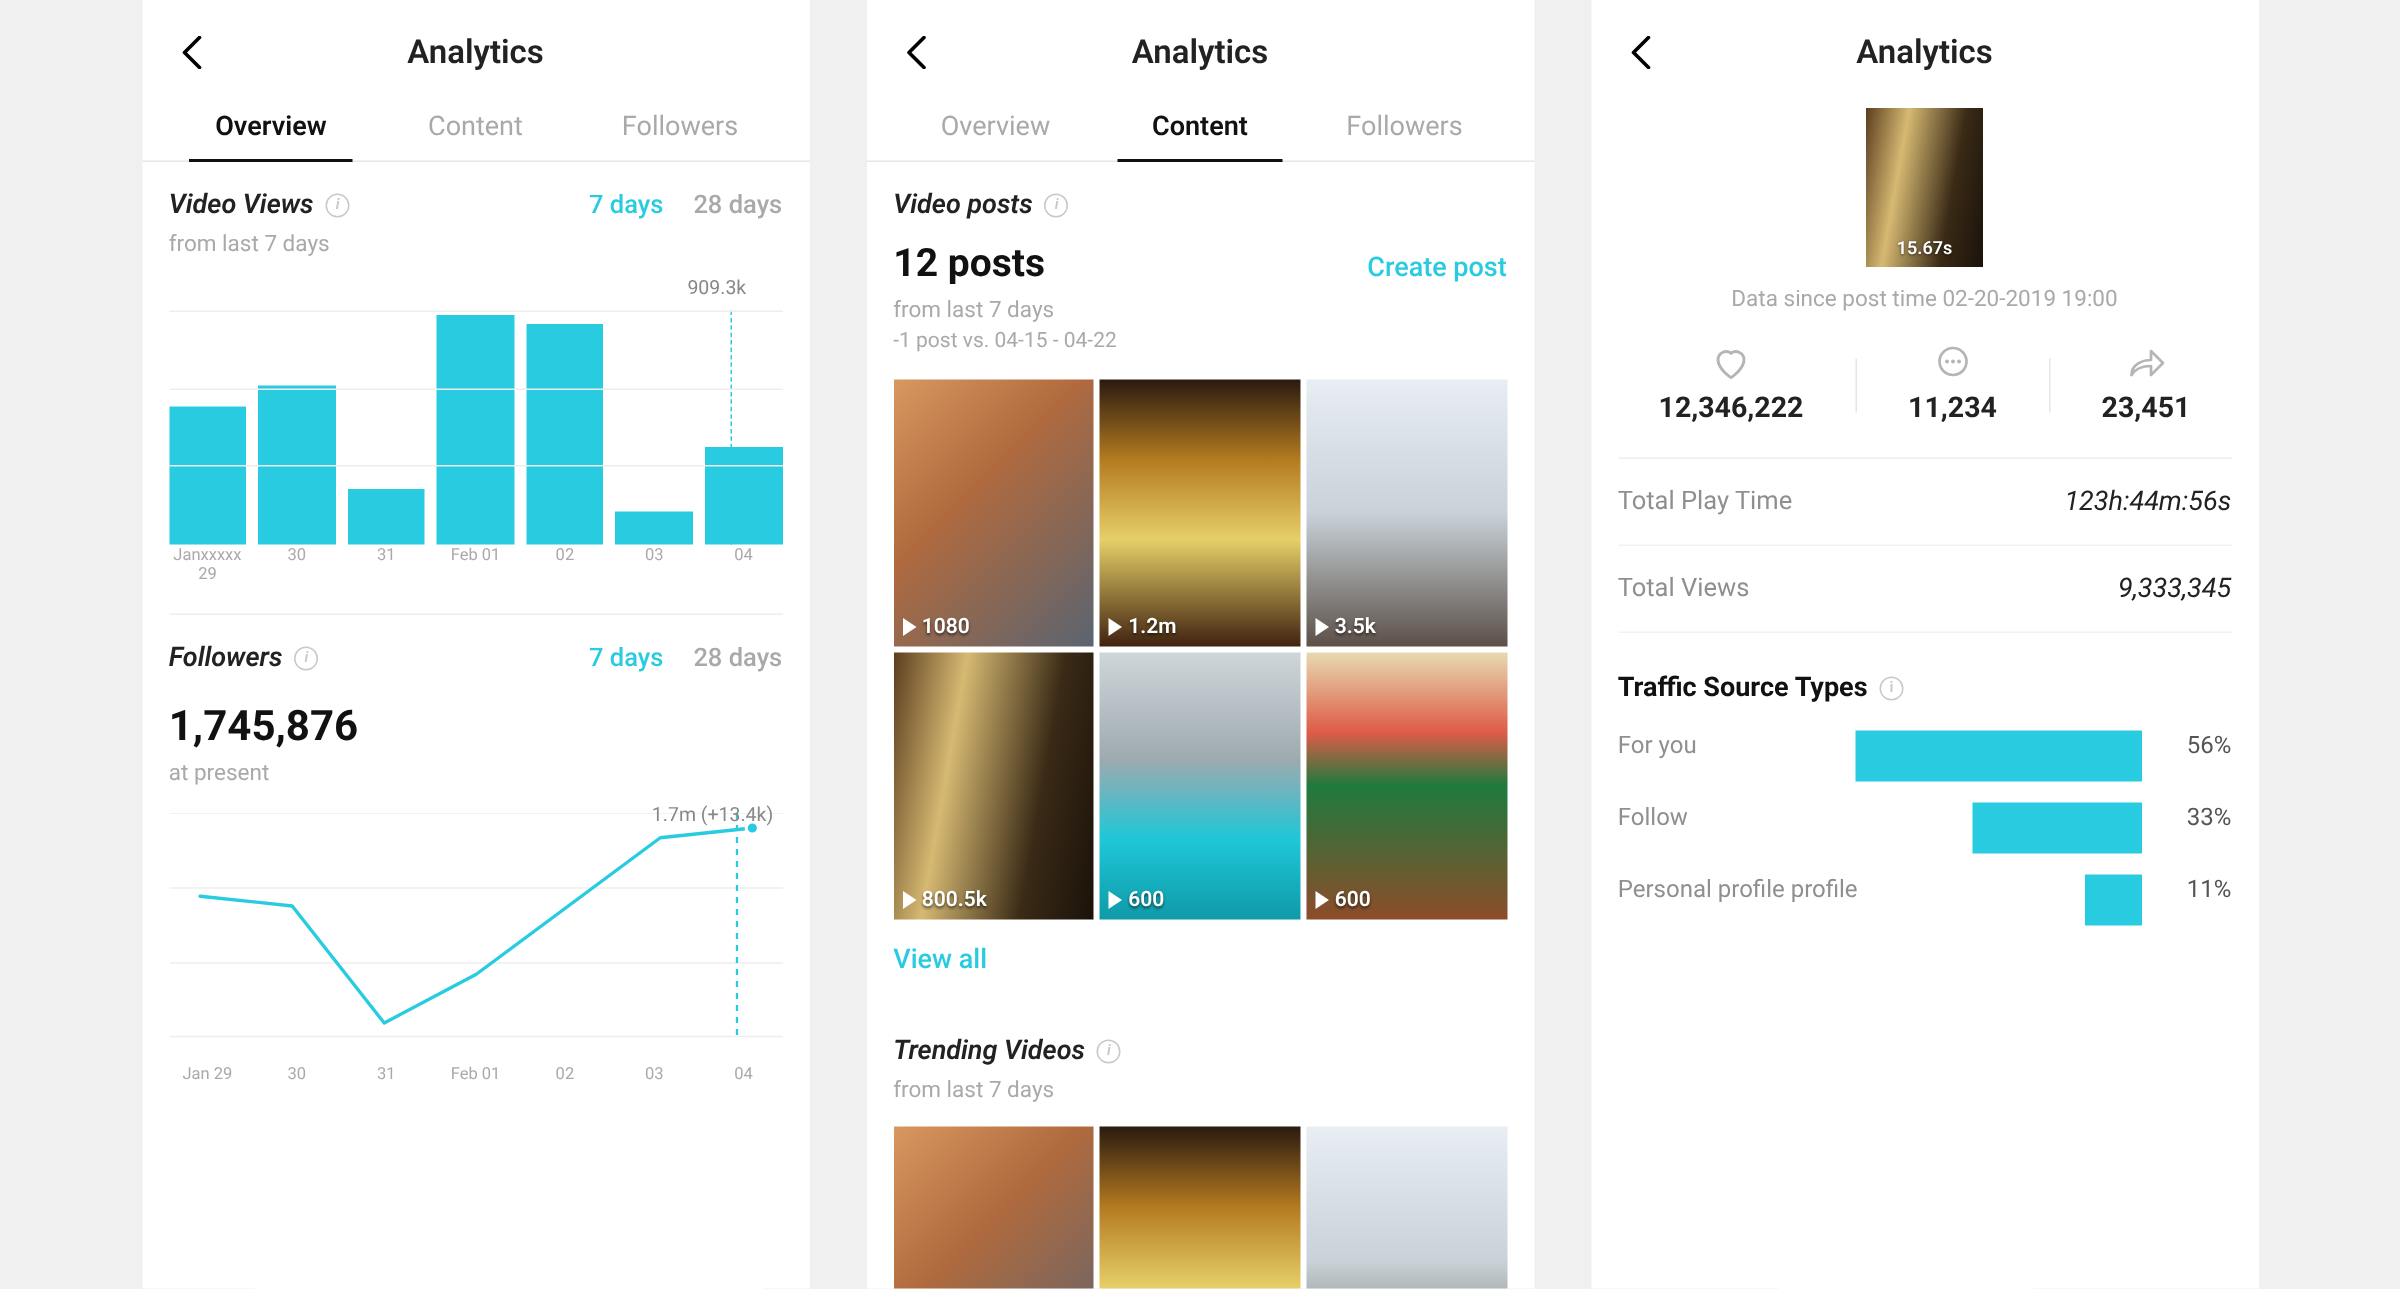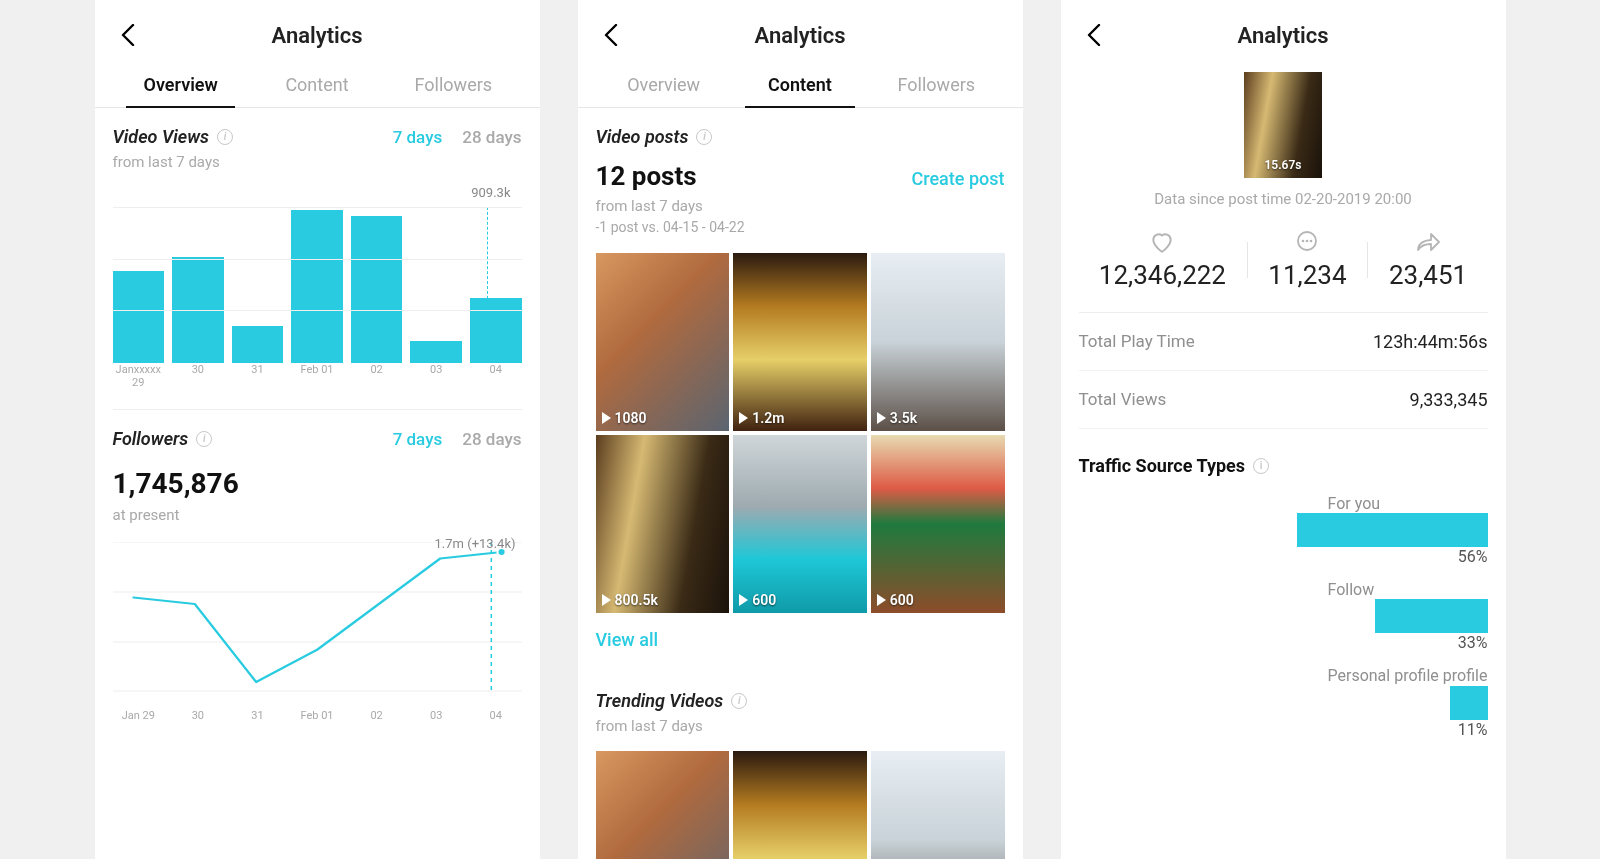--- a/index.html
+++ b/index.html
@@ -121,21 +121,21 @@
     color: #a9a9a9;
     margin-top: 4px;
   }
   .chart-area {
     margin-top: 18px;
     position: relative;
     height: 200px;
   }
   .annot {
     position: absolute;
-    right: 11px;
+    right: 24px;
     top: -4px;
     font-size: 13px;
     color: #888;
   }
   .bars {
     position: absolute;
     left: 0; right: 0; bottom: 26px; top: 18px;
     display: flex;
     align-items: flex-end;
     gap: 8px;
@@ -213,29 +213,29 @@
     color:#fff; font-size:12px; font-weight:600; text-align:center;
     text-shadow:0 1px 2px rgba(0,0,0,.6);
   }
   .data-since { text-align:center; font-size:15px; color:#a9a9a9; margin-top:12px; }
   .stats-row {
     display:flex; justify-content:space-around; align-items:center;
     margin-top:22px; padding: 0 10px;
   }
   .stat { display:flex; flex-direction:column; align-items:center; gap:6px; color:#222; }
   .stat .ic { color:#b5b5b5; }
-  .stat .val { font-size:26px; font-weight:400; }
+  .stat .val { font-size:19px; font-weight:700; }
   .vline { width:1px; height:36px; background:#e6e6e6; }
   .detail-divider { height:1px; background:#eee; margin-top:22px; }
   .kv-row { display:flex; justify-content:space-between; padding:18px 0; border-bottom:1px solid #f2f2f2; }
   .kv-row .k { color:#8f8f8f; font-size:17px; }
-  .kv-row .v { color:#222; font-size:18px; }
+  .kv-row .v { color:#222; font-size:18px;font-style:italic; }
   .traffic-title { font-size:18px; font-weight:700; color:#111; margin-top:26px; display:flex; align-items:center; gap:8px;}
   .traffic-wrap { margin-top:18px; display:flex; flex-direction:column; gap:14px; }
-  .traffic-row { display:flex; align-items:flex-end;flex-direction:column; }
+  .traffic-row { display:flex; align-items:flex-start; }
   .traffic-row .lbl { width:160px; color:#8f8f8f; font-size:16px; line-height:1.2; }
   .traffic-row .barwrap { flex:1; display:flex; justify-content:flex-end; height:34px; align-items:center; }
   .traffic-row .tb { background:#29cbe0; height:34px; }
   .traffic-row .pct { width:50px; text-align:right; font-size:16px; color:#555; margin-left:10px; }
   
   .g1 { background: linear-gradient(135deg,#d89860 0%, #b06a3e 40%, #5b6470 100%); }
   .g2 { background: linear-gradient(180deg,#2a1a10 0%, #b47b20 30%, #e6cf68 60%, #402210 100%); }
   .g3 { background: linear-gradient(180deg,#e8eef3 0%, #c8d2d8 50%, #5c5048 100%); }
   .g4 { background: linear-gradient(100deg,#5b3d1f 0%, #d6b972 30%, #3a2a16 70%, #1a120a 100%); }
   .g5 { background: linear-gradient(180deg,#cfd6d9 0%, #9eaab0 40%, #1ec7d7 70%, #0f9aa8 100%); }
@@ -428,21 +428,21 @@
           <path d="M12 1 L2 11 L12 21" stroke="#000" stroke-width="2.4" fill="none" stroke-linecap="round" stroke-linejoin="round"></path>
         </svg>
     </div>
     <div class="title">Analytics</div>
   </div>
 
   <div class="section" style="padding-top:4px">
     <div class="detail-thumb g4">
       <div class="dur">15.67s</div>
     </div>
-    <div class="data-since">Data since post time 02-20-2019 20:00</div>
+    <div class="data-since">Data since post time 02-20-2019 19:00</div>
 
     <div class="stats-row">
       <div class="stat">
         <svg class="ic" width="26" height="24" viewBox="0 0 24 22">
             <path d="M12 20s-8-5.2-8-11A5 5 0 0 1 12 5a5 5 0 0 1 8 4c0 5.8-8 11-8 11z" fill="none" stroke="#b5b5b5" stroke-width="1.8"></path>
           </svg>
         <div class="val">12,346,222</div>
       </div>
       <div class="vline"></div>
       <div class="stat">

